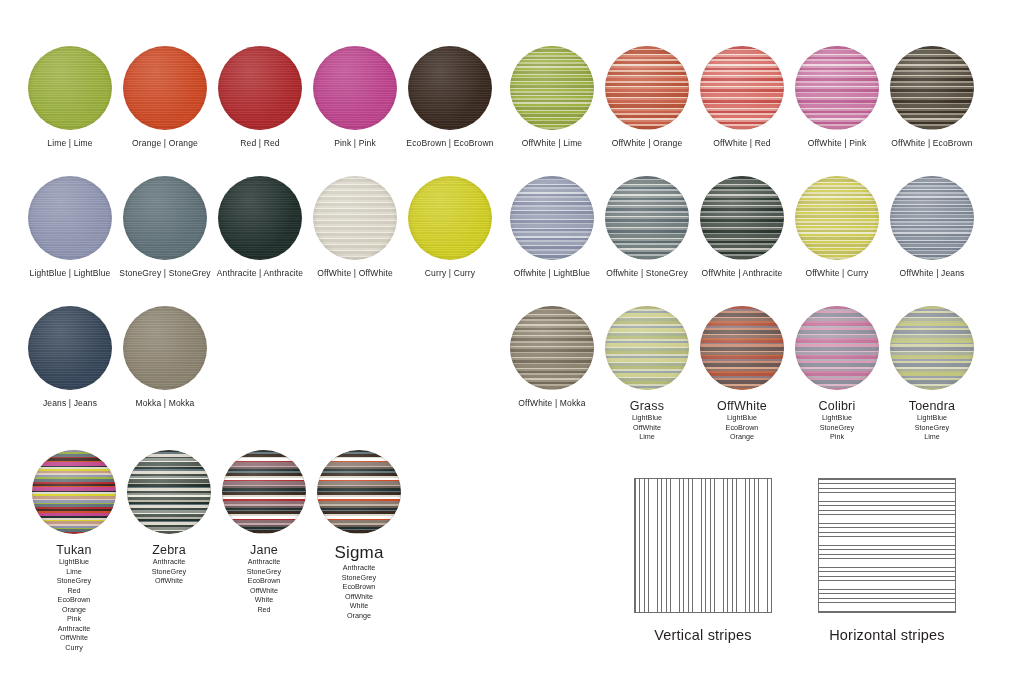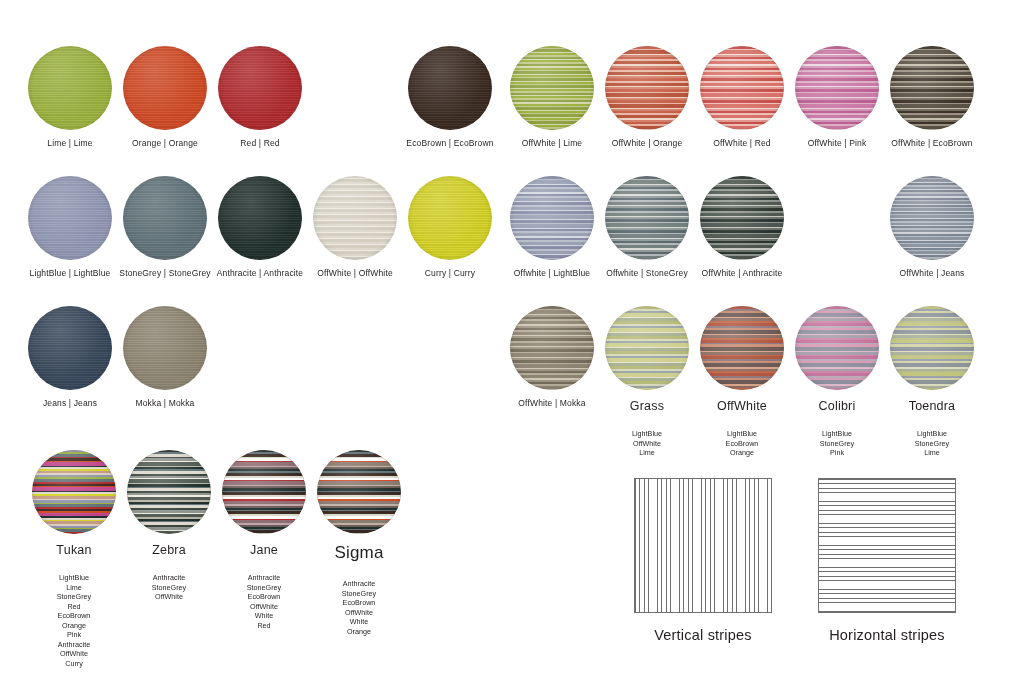--- a/index.html
+++ b/index.html
@@ -56,21 +56,21 @@
     color: #231f20;
     white-space: nowrap;
   }
   .blend-title {
     margin-top: 9px;
     font-size: 11.5px;
     letter-spacing: 0.2px;
     color: #231f20;
   }
   .blend-list {
-    margin-top: 16px;
+    margin-top: 0;
     font-size: 7.2px;
     line-height: 1.32;
     color: #231f20;
   }
   .blend-list div { white-space: nowrap; }
 
   .stripe-block { position: absolute; text-align: center; }
   .stripe-box {
     width: 138px;
     height: 135px;
@@ -110,20 +110,28 @@
       <div class="caption">Orange | Orange</div>
     </div>
     <div class="swatch-cell" style="left: 208px; top: 46px;">
       <div class="disc" style="background-color: rgb(176, 42, 46);">
         <div class="tex" style="background-image: repeating-linear-gradient(rgba(255, 255, 255, 0.055) 0px, rgba(255, 255, 255, 0.055) 1px, rgba(0, 0, 0, 0.055) 1px, rgba(0, 0, 0, 0.055) 2.4px);"></div>
         <div class="sheen"></div>
         <div class="edge"></div>
       </div>
       <div class="caption">Red | Red</div>
     </div>
+    <div class="swatch-cell" style="left: 303px; top: 46px;">
+      <div class="disc" style="background-color: rgb(192, 69, 143);">
+        <div class="tex" style="background-image: repeating-linear-gradient(rgba(255, 255, 255, 0.055) 0px, rgba(255, 255, 255, 0.055) 1px, rgba(0, 0, 0, 0.055) 1px, rgba(0, 0, 0, 0.055) 2.4px);"></div>
+        <div class="sheen"></div>
+        <div class="edge"></div>
+      </div>
+      <div class="caption">Pink | Pink</div>
+    </div>
     <div class="swatch-cell" style="left: 398px; top: 46px;">
       <div class="disc" style="background-color: rgb(58, 42, 33);">
         <div class="tex" style="background-image: repeating-linear-gradient(rgba(255, 255, 255, 0.055) 0px, rgba(255, 255, 255, 0.055) 1px, rgba(0, 0, 0, 0.055) 1px, rgba(0, 0, 0, 0.055) 2.4px);"></div>
         <div class="sheen"></div>
         <div class="edge"></div>
       </div>
       <div class="caption">EcoBrown | EcoBrown</div>
     </div>
     <div class="swatch-cell" style="left: 595px; top: 46px;">
       <div class="disc" style="background-color: rgb(201, 132, 112);">
@@ -221,20 +229,28 @@
       </div>
       <div class="caption">Offwhite | StoneGrey</div>
     </div>
     <div class="swatch-cell" style="left: 690px; top: 176px;">
       <div class="disc" style="background-color: rgb(111, 115, 111);">
         <div class="tex" style="background-image: repeating-linear-gradient(rgb(42, 53, 47) 0px, rgb(42, 53, 47) 2.6px, rgb(142, 148, 142) 2.6px, rgb(142, 148, 142) 4.2px, rgb(77, 87, 79) 4.2px, rgb(77, 87, 79) 7.6px, rgb(198, 200, 192) 7.6px, rgb(198, 200, 192) 8.8px, rgb(109, 116, 108) 8.8px, rgb(109, 116, 108) 10.8px);"></div>
         <div class="sheen"></div>
         <div class="edge"></div>
       </div>
       <div class="caption">OffWhite | Anthracite</div>
+    </div>
+    <div class="swatch-cell" style="left: 785px; top: 176px;">
+      <div class="disc" style="background-color: rgb(210, 206, 135);">
+        <div class="tex" style="background-image: repeating-linear-gradient(rgb(207, 204, 79) 0px, rgb(207, 204, 79) 2px, rgb(226, 223, 174) 2px, rgb(226, 223, 174) 3.4px, rgb(195, 192, 94) 3.4px, rgb(195, 192, 94) 6px, rgb(236, 234, 203) 6px, rgb(236, 234, 203) 7.2px);"></div>
+        <div class="sheen"></div>
+        <div class="edge"></div>
+      </div>
+      <div class="caption">OffWhite | Curry</div>
     </div>
     <div class="swatch-cell" style="left: 880px; top: 176px;">
       <div class="disc" style="background-color: rgb(154, 160, 170);">
         <div class="tex" style="background-image: repeating-linear-gradient(rgb(123, 132, 146) 0px, rgb(123, 132, 146) 2px, rgb(180, 186, 194) 2px, rgb(180, 186, 194) 3.4px, rgb(139, 147, 159) 3.4px, rgb(139, 147, 159) 6px, rgb(206, 210, 216) 6px, rgb(206, 210, 216) 7.2px);"></div>
         <div class="sheen"></div>
         <div class="edge"></div>
       </div>
       <div class="caption">OffWhite | Jeans</div>
     </div>
     <div class="swatch-cell" style="left: 18px; top: 306px;">

